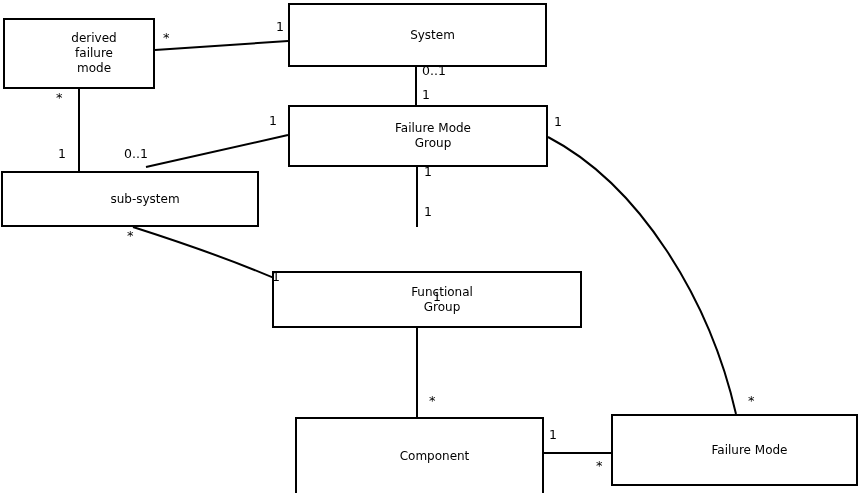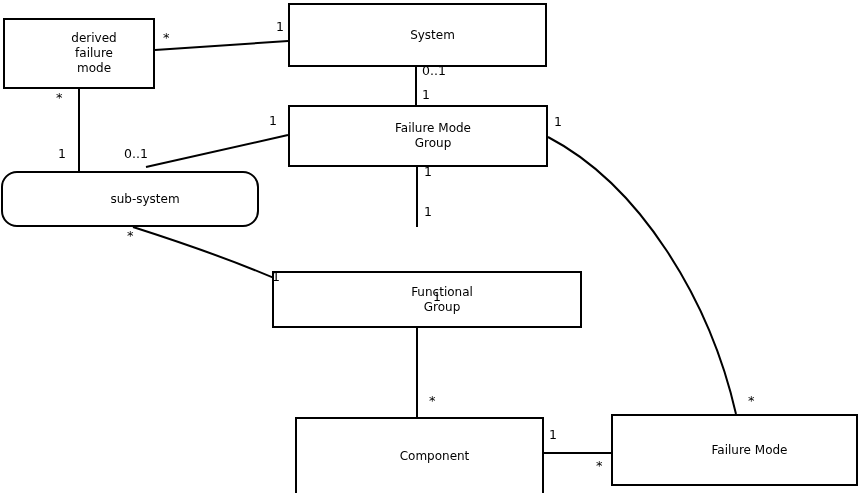--- a/index.html
+++ b/index.html
@@ -87,21 +87,21 @@
 
   <div class="uml-box" style="left: 288px; top: 3px; width: 259px; height: 64px;">
     <span class="box-label">System</span>
   </div>
 
   <div class="uml-box" style="left: 288px; top: 105px; width: 260px; height: 62px;">
     <span class="box-label">Failure Mode
 Group</span>
   </div>
 
-  <div class="uml-box" style="left: 1px; top: 171px; width: 258px; height: 56px; border-radius: 16px;">
+  <div class="uml-box" style="left: 1px; top: 171px; width: 258px; height: 56px;">
     <span class="box-label">sub-system</span>
   </div>
 
   <div class="uml-box" style="left: 272px; top: 227px; width: 310px; height: 57px; margin-top: 44px;">
     <span class="box-label">Functional
 Group</span>
   </div>
 
   <div class="uml-box" style="left: 295px; top: 417px; width: 249px; height: 78px;">
     <span class="box-label">Component</span>

